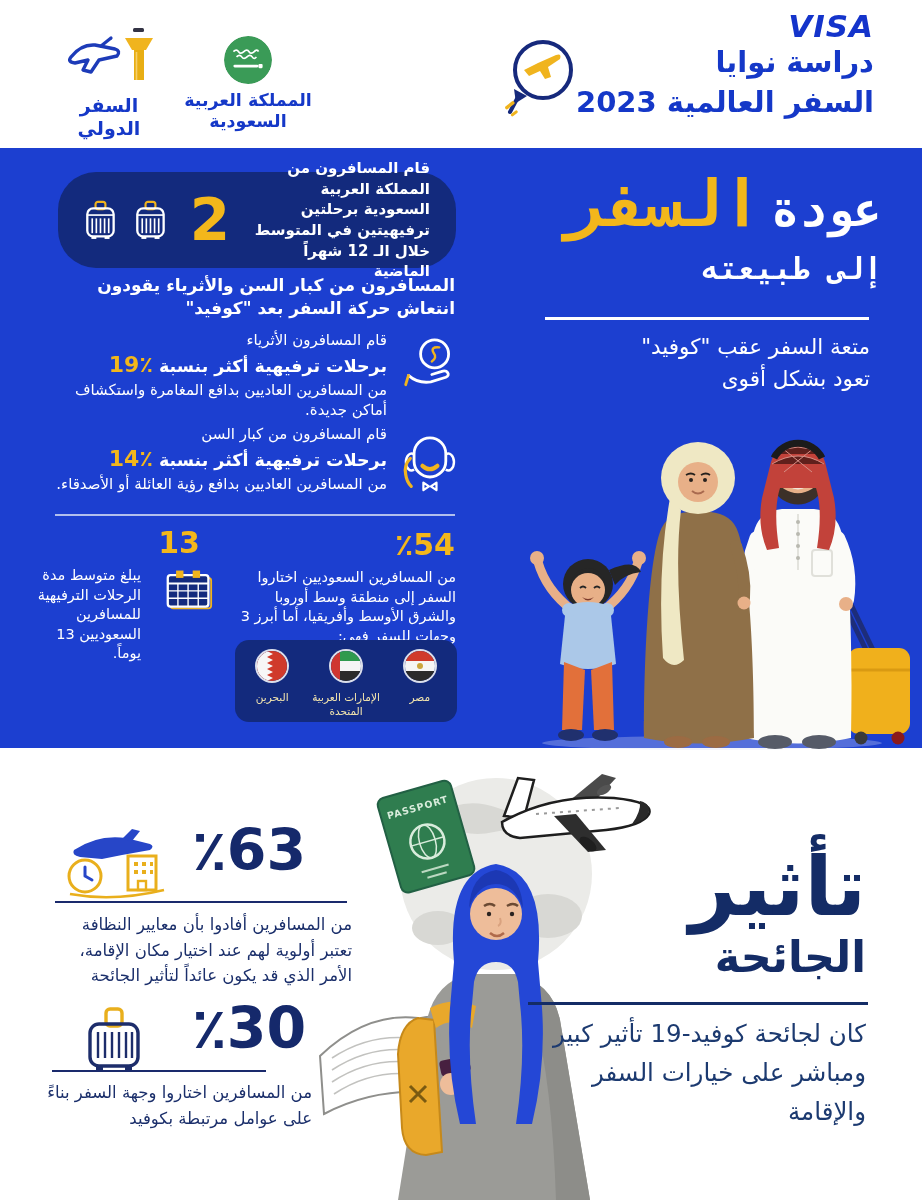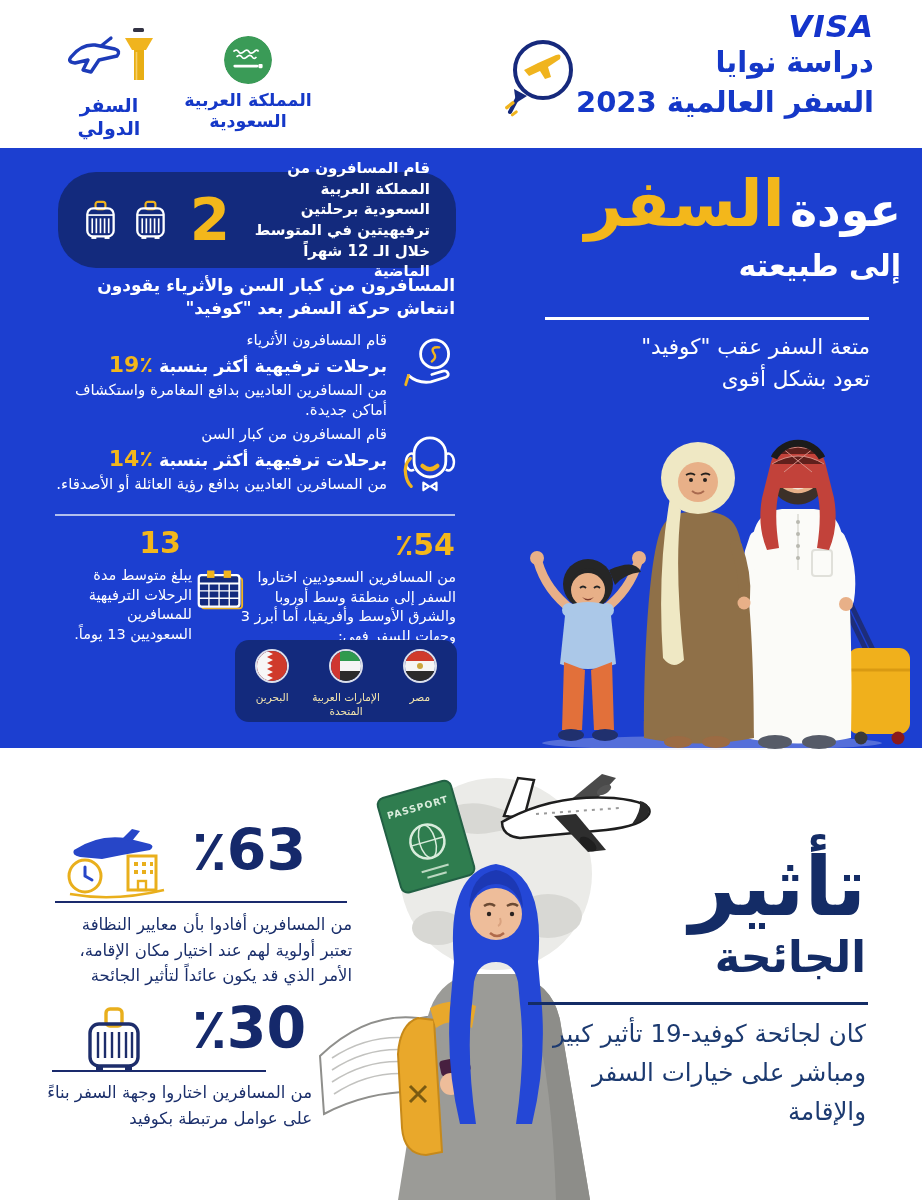--- a/index.html
+++ b/index.html
@@ -29,21 +29,21 @@
   .stat-pct{color:#f3b71b;font-weight:800;font-size:22px;}
   .divider-blue{left:55px;top:366px;width:400px;height:2px;background:#cdd6f2;opacity:.85;}
   .big-yellow{color:#f3b71b;font-weight:800;font-size:30px;line-height:1;}
   .small-white{color:#ffffff;font-size:14.5px;line-height:1.35;}
   .flags-box{left:235px;top:492px;width:222px;height:82px;border-radius:14px;
              display:flex;direction:rtl;justify-content:space-evenly;align-items:flex-start;padding-top:11px;box-sizing:border-box;}
   .flag-item{width:33%;text-align:center;}
   .flag-sm{width:30px;height:30px;border-radius:50%;overflow:hidden;display:inline-block;
            box-shadow:0 0 0 2px rgba(255,255,255,.85);}
   .flag-name{color:#f4e6ae;font-size:10.5px;line-height:1.3;margin-top:6px;}
-  .travel-head{right:21px;top:166px;text-align:right;direction:rtl;color:#ffffff;}
+  .travel-head{right:40px;top:166px;text-align:right;direction:rtl;color:#ffffff;font-family:Liberation Mono, monospace;}
   .th-w1{font-size:46px;font-weight:bold;}
   .th-w2{font-size:65px;font-weight:800;color:#f3b71b;}
   .th-l2{font-size:30px;font-weight:bold;line-height:1.15;margin-top:8px;}
   .travel-underline{left:545px;top:317px;width:324px;height:2.5px;background:#ffffff;}
   .travel-sub{right:52px;top:331px;text-align:right;direction:rtl;color:#ffffff;font-size:21.5px;line-height:1.5;}
   .pct-big{font-size:57px;font-weight:800;color:#15296b;line-height:1;}
   .line-navy{background:#1a2a6c;height:2px;}
   .body-text{color:#1b2f6b;font-size:16.5px;line-height:1.55;}
   .pand-head{right:56px;top:844px;text-align:right;direction:rtl;color:#142c66;}
   .ph-l1{font-size:82px;font-weight:800;line-height:1.05;}
@@ -169,22 +169,22 @@
         <div class="stat-strong"><span>برحلات ترفيهية أكثر بنسبة</span> <span class="stat-pct">٪14</span></div>
         <div>من المسافرين العاديين بدافع رؤية العائلة أو الأصدقاء.</div>
       </div>
     </div>
 
     <div class="abs divider-blue"></div>
 
     <div class="abs big-yellow" style="left:355px;top:382px;width:100px;text-align:right;">٪54</div>
     <div class="abs small-white rtl" style="left:240px;top:420px;width:216px;">من المسافرين السعوديين اختاروا السفر إلى منطقة وسط أوروبا والشرق الأوسط وأفريقيا، أما أبرز 3 وجهات للسفر فهي:</div>
 
-    <div class="abs big-yellow" style="left:120px;top:380px;width:80px;text-align:center;">13</div>
-    <div class="abs" style="left:66px;top:418px;width:178px;display:flex;direction:rtl;gap:4px;">
+    <div class="abs big-yellow" style="left:120px;top:380px;width:80px;text-align:right;">13</div>
+    <div class="abs" style="left:35px;top:418px;width:178px;display:flex;direction:rtl;gap:24px;">
       <svg width="48" height="46" viewBox="0 0 52 46" style="flex:0 0 48px;">
         <rect x="6" y="11" width="44" height="33" rx="3" fill="none" stroke="#f0b41e" stroke-width="2"></rect>
         <rect x="3" y="8" width="44" height="34" rx="3" fill="#132a7d" stroke="#ffffff" stroke-width="2.5"></rect>
         <rect x="12" y="3" width="8" height="8" fill="#f0b41e"></rect>
           <rect x="30" y="3" width="8" height="8" fill="#f0b41e"></rect>
         <line x1="3" y1="17" x2="47" y2="17" stroke="#ffffff" stroke-width="2"></line>
         <g stroke="#ffffff" stroke-width="1.5">
             <line x1="3" y1="25" x2="47" y2="25"></line>
             <line x1="3" y1="33" x2="47" y2="33"></line>
             <line x1="14" y1="17" x2="14" y2="42"></line>

